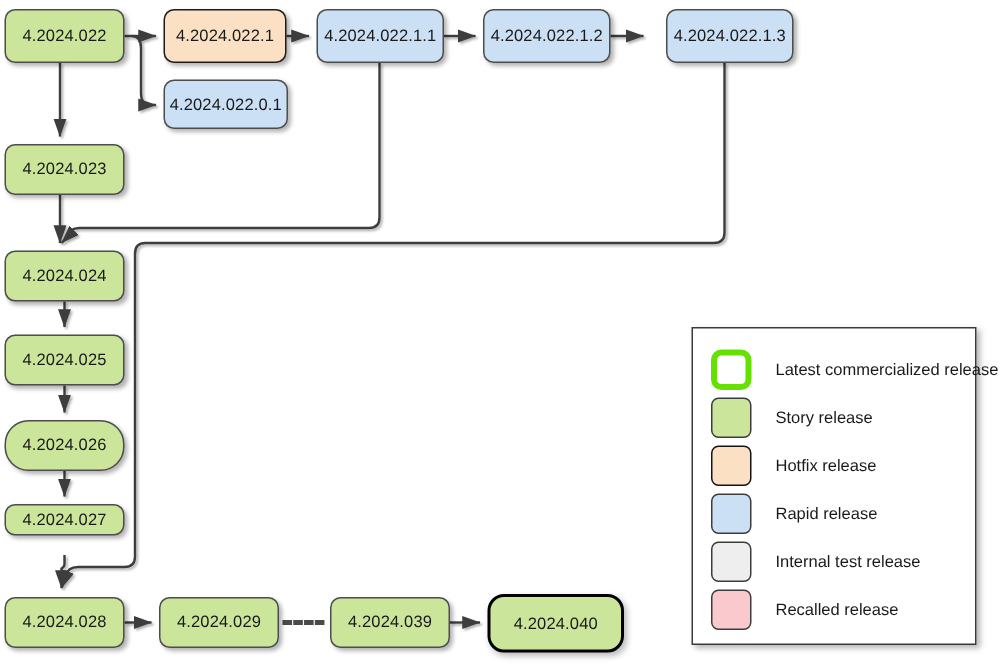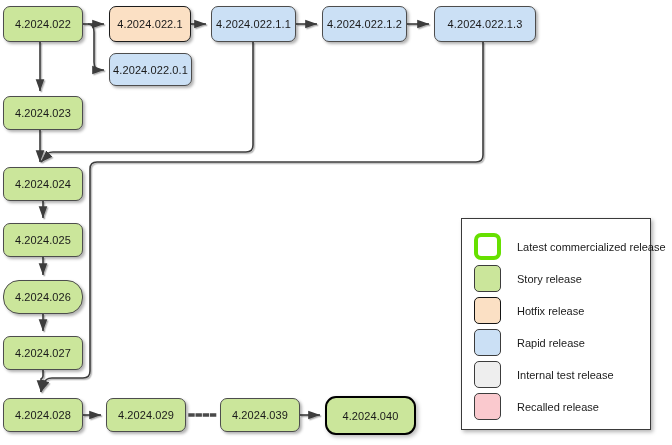--- a/index.html
+++ b/index.html
@@ -123,36 +123,36 @@
       </div>
       <div class="node n-rapid" style="left: 109px; top: 53px; width: 83px; height: 33px;">
         <span>4.2024.022.0.1</span>
       </div>
       <div class="node n-rapid" style="left: 211px; top: 6px; width: 85px; height: 36px;">
         <span>4.2024.022.1.1</span>
       </div>
       <div class="node n-rapid" style="left: 322px; top: 6px; width: 85px; height: 36px;">
         <span>4.2024.022.1.2</span>
       </div>
-      <div class="node n-rapid" style="left: 434px; top: 6px; width: 102px; height: 36px;">
+      <div class="node n-rapid" style="left: 444px; top: 6px; width: 85px; height: 36px;">
         <span>4.2024.022.1.3</span>
       </div>
       <div class="node n-story" style="left: 3px; top: 96px; width: 80px; height: 34px;">
         <span>4.2024.023</span>
       </div>
       <div class="node n-story" style="left: 3px; top: 167px; width: 80px; height: 34px;">
         <span>4.2024.024</span>
       </div>
       <div class="node n-story" style="left: 3px; top: 223px; width: 80px; height: 34px;">
         <span>4.2024.025</span>
       </div>
       <div class="node n-story" style="left: 3px; top: 280px; width: 80px; height: 34px; border-radius: 16px;">
         <span>4.2024.026</span>
       </div>
-      <div class="node n-story" style="left: 3px; top: 336px; width: 80px; height: 34px;">
+      <div class="node n-story" style="left: 3px; top: 336px; width: 80px; height: 21px;">
         <span>4.2024.027</span>
       </div>
       <div class="node n-story" style="left: 3px; top: 398px; width: 80px; height: 34px;">
         <span>4.2024.028</span>
       </div>
       <div class="node n-story" style="left: 106px; top: 398px; width: 80px; height: 34px;">
         <span>4.2024.029</span>
       </div>
       <div class="node n-story" style="left: 220px; top: 398px; width: 80px; height: 34px;">
         <span>4.2024.039</span>

